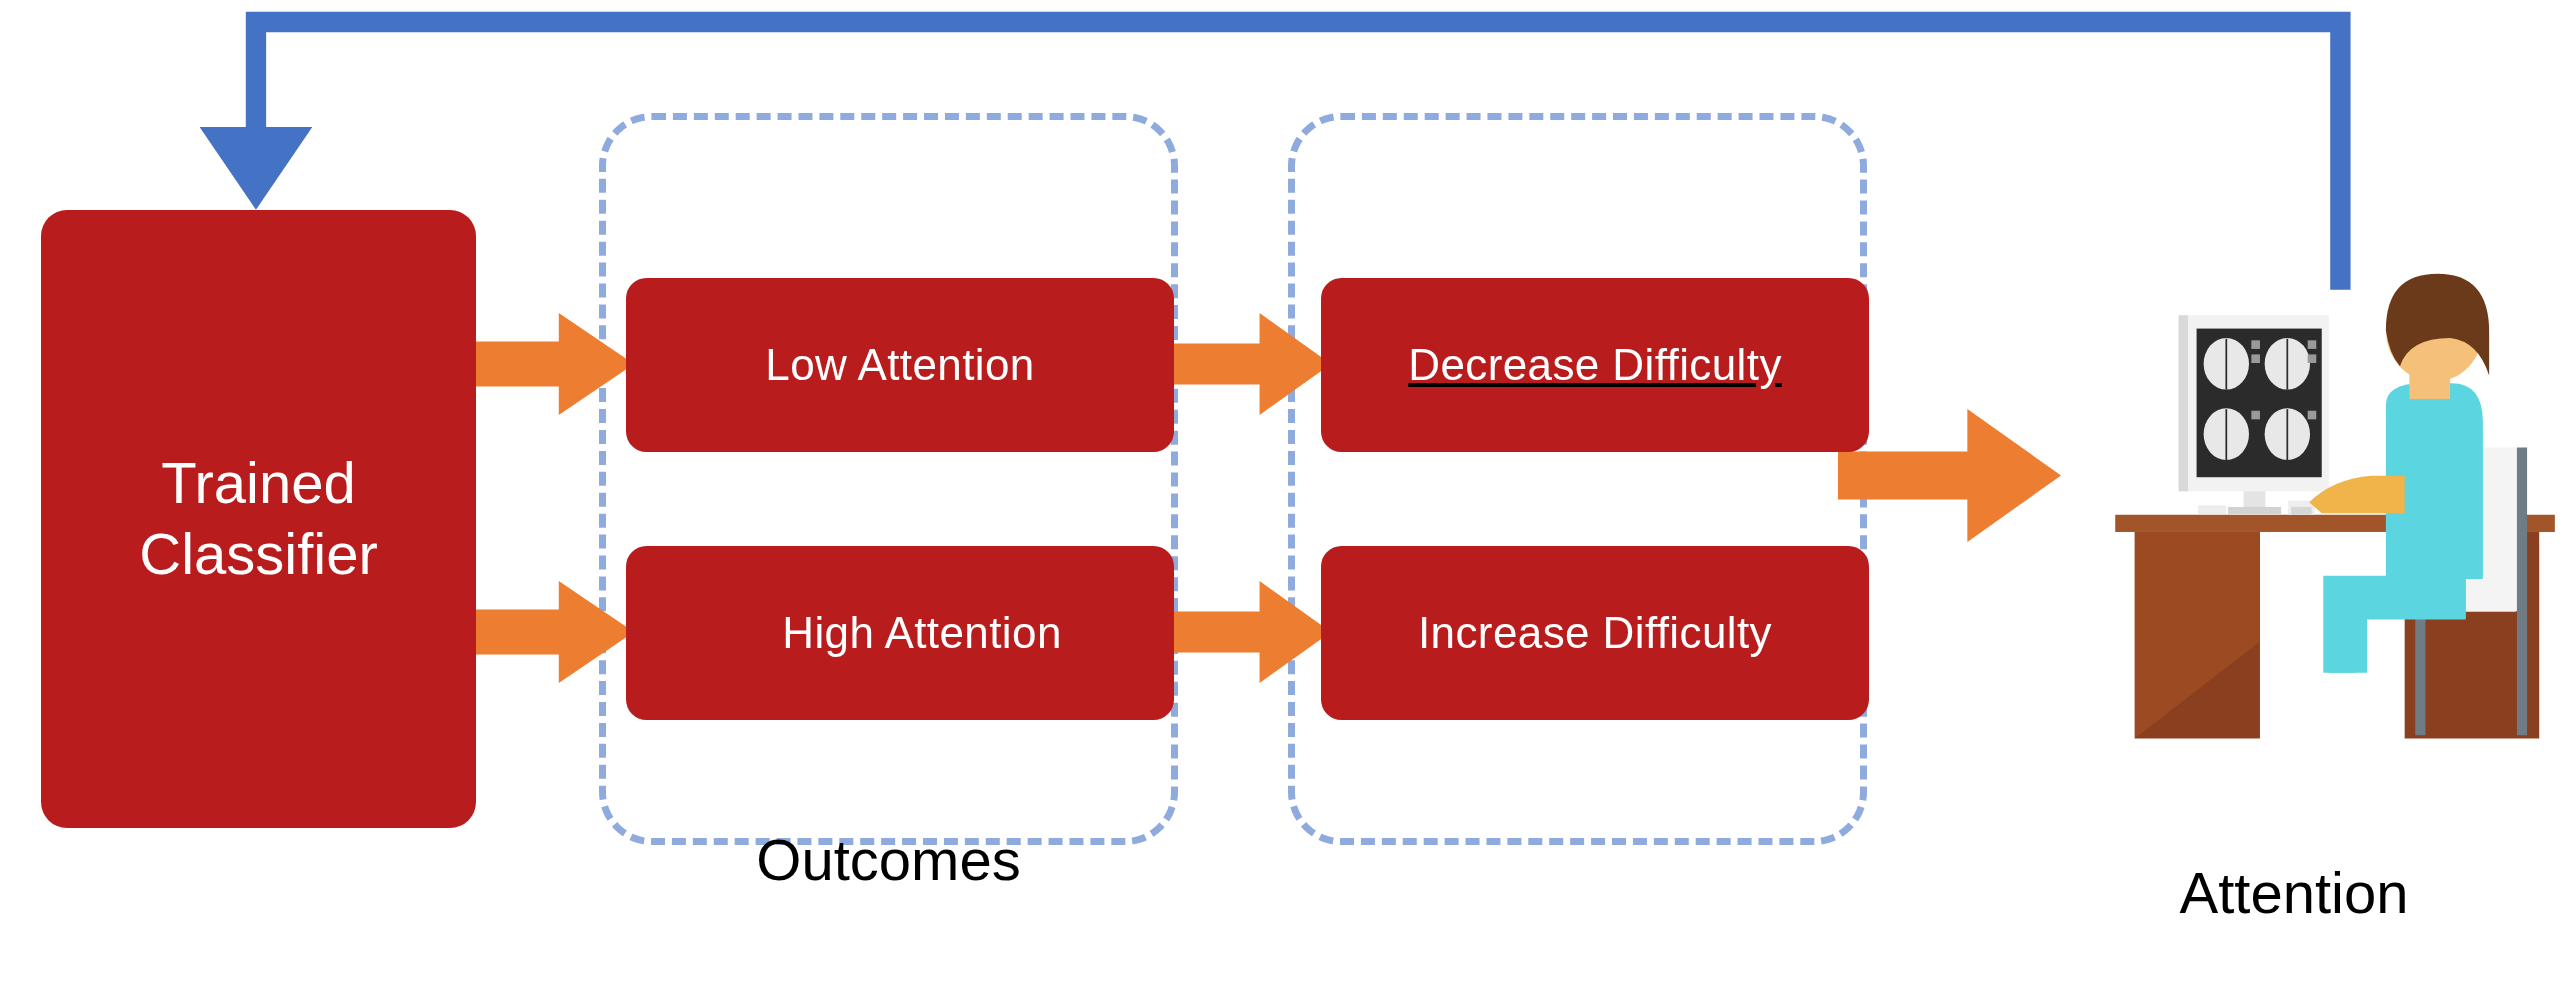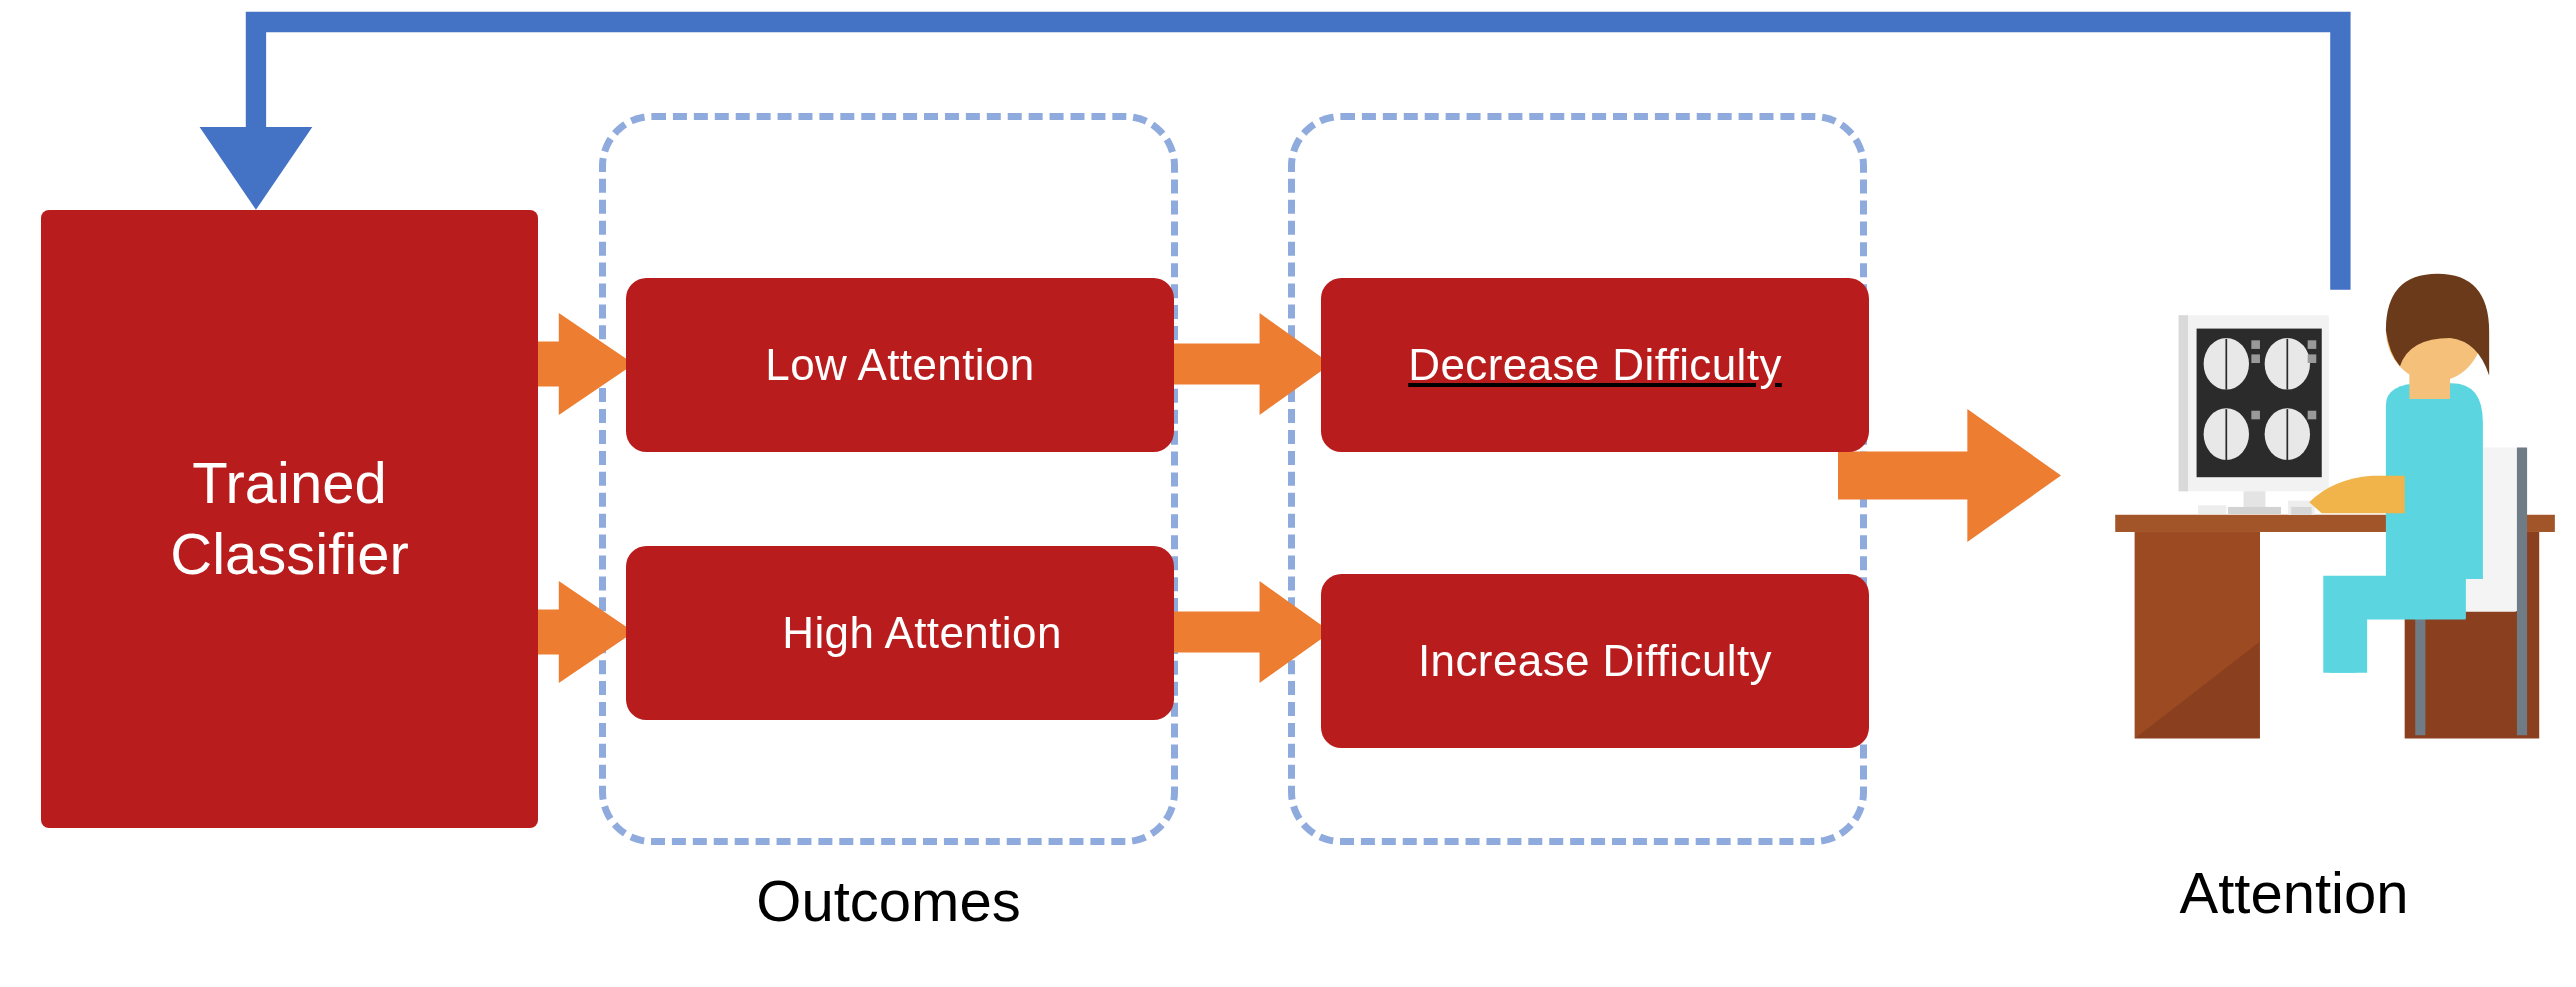--- a/index.html
+++ b/index.html
@@ -44,35 +44,35 @@
     font-size: 44px;
     line-height: 1.15;
     text-align: center;
     font-family: "Liberation Sans Narrow", "Liberation Sans", sans-serif;
     font-stretch: condensed;
     letter-spacing: 0.4px;
     white-space: nowrap;
   }
 
   #box-classifier {
-    left: 41px; top: 210px; width: 497px; height: 618px;
-    border-radius: 8px;
+    left: 41px; top: 210px; width: 435px; height: 618px;
+    border-radius: 26px;
   }
   #box-classifier .box-label {
     font-size: 58px;
     white-space: pre-line;
     font-stretch: normal;
     letter-spacing: 0px;
     line-height: 1.22;
   }
 
   #box-low-attention    { left: 626px;  top: 278px; width: 548px; height: 174px; }
   #box-high-attention   { left: 626px;  top: 546px; width: 548px; height: 174px; padding-left: 44px; }
   #box-decrease         { left: 1321px; top: 278px; width: 548px; height: 174px; text-decoration: underline; }
-  #box-increase         { left: 1321px; top: 546px; width: 548px; height: 174px; margin-top: 28px; }
+  #box-increase         { left: 1321px; top: 546px; width: 548px; height: 174px; }
 
   
   .orange-arrow {
     position: absolute;
     background: #ed7d31;
   }
   .orange-arrow.small  { clip-path: polygon(0% 28%, 60% 28%, 60% 0%, 100% 50%, 60% 100%, 60% 72%, 0% 72%); }
   .orange-arrow.medium { clip-path: polygon(0% 30%, 62% 30%, 62% 0%, 100% 50%, 62% 100%, 62% 70%, 0% 70%); }
   .orange-arrow.large  { clip-path: polygon(0% 32%, 58% 32%, 58% 0%, 100% 50%, 58% 100%, 58% 68%, 0% 68%); }
 
@@ -94,21 +94,21 @@
   .caption {
     position: absolute;
     color: #000000;
     font-size: 58px;
     font-family: "Liberation Sans Narrow", "Liberation Sans", sans-serif;
     font-stretch: condensed;
     text-align: center;
     white-space: nowrap;
   }
   #caption-classification { left: 0px;    top: 859px; width: 501px;  }
-  #caption-outcomes       { left: 599px;  top: 867px; width: 579px;  }
+  #caption-outcomes       { left: 599px;  top: 826px; width: 579px;  }
   #caption-quiz           { left: 1288px; top: 867px; width: 579px;  }
   #caption-candidate      { left: 2012px; top: 859px; width: 564px;  }
 
   
   #candidate-illustration {
     position: absolute;
     left: 2098px; top: 266px; width: 478px; height: 485px;
   }
 </style>
 </head>

